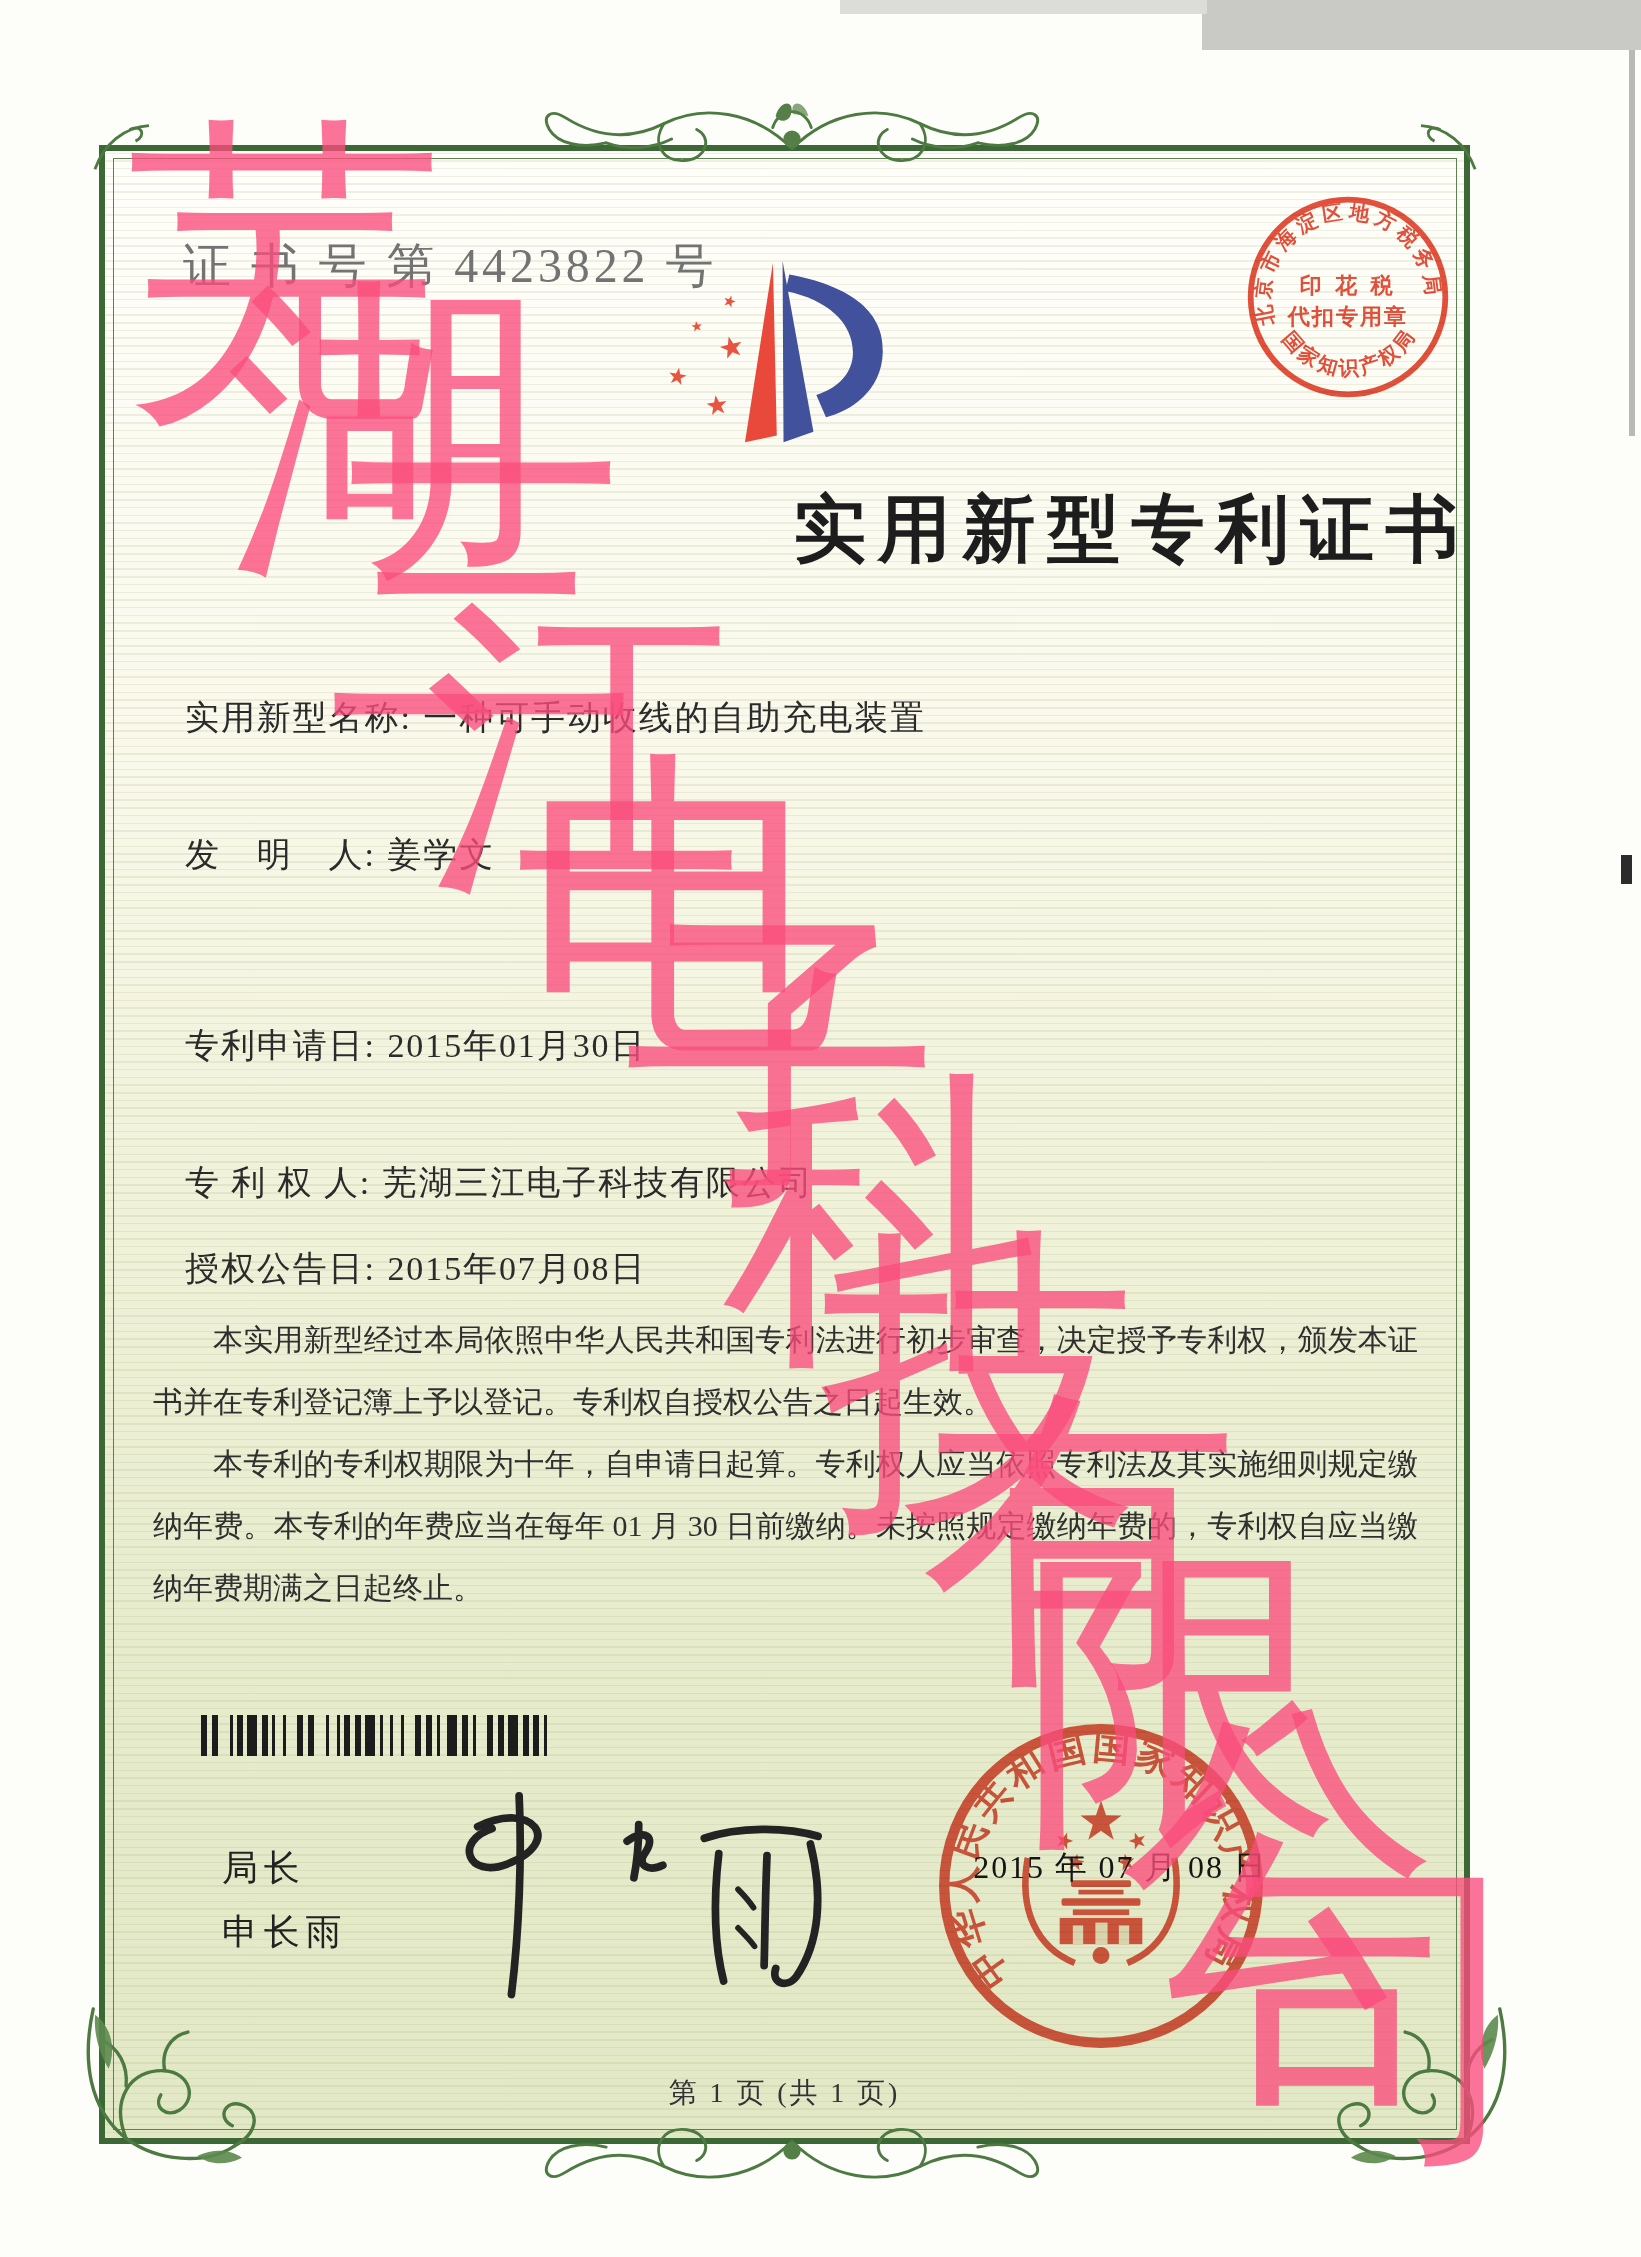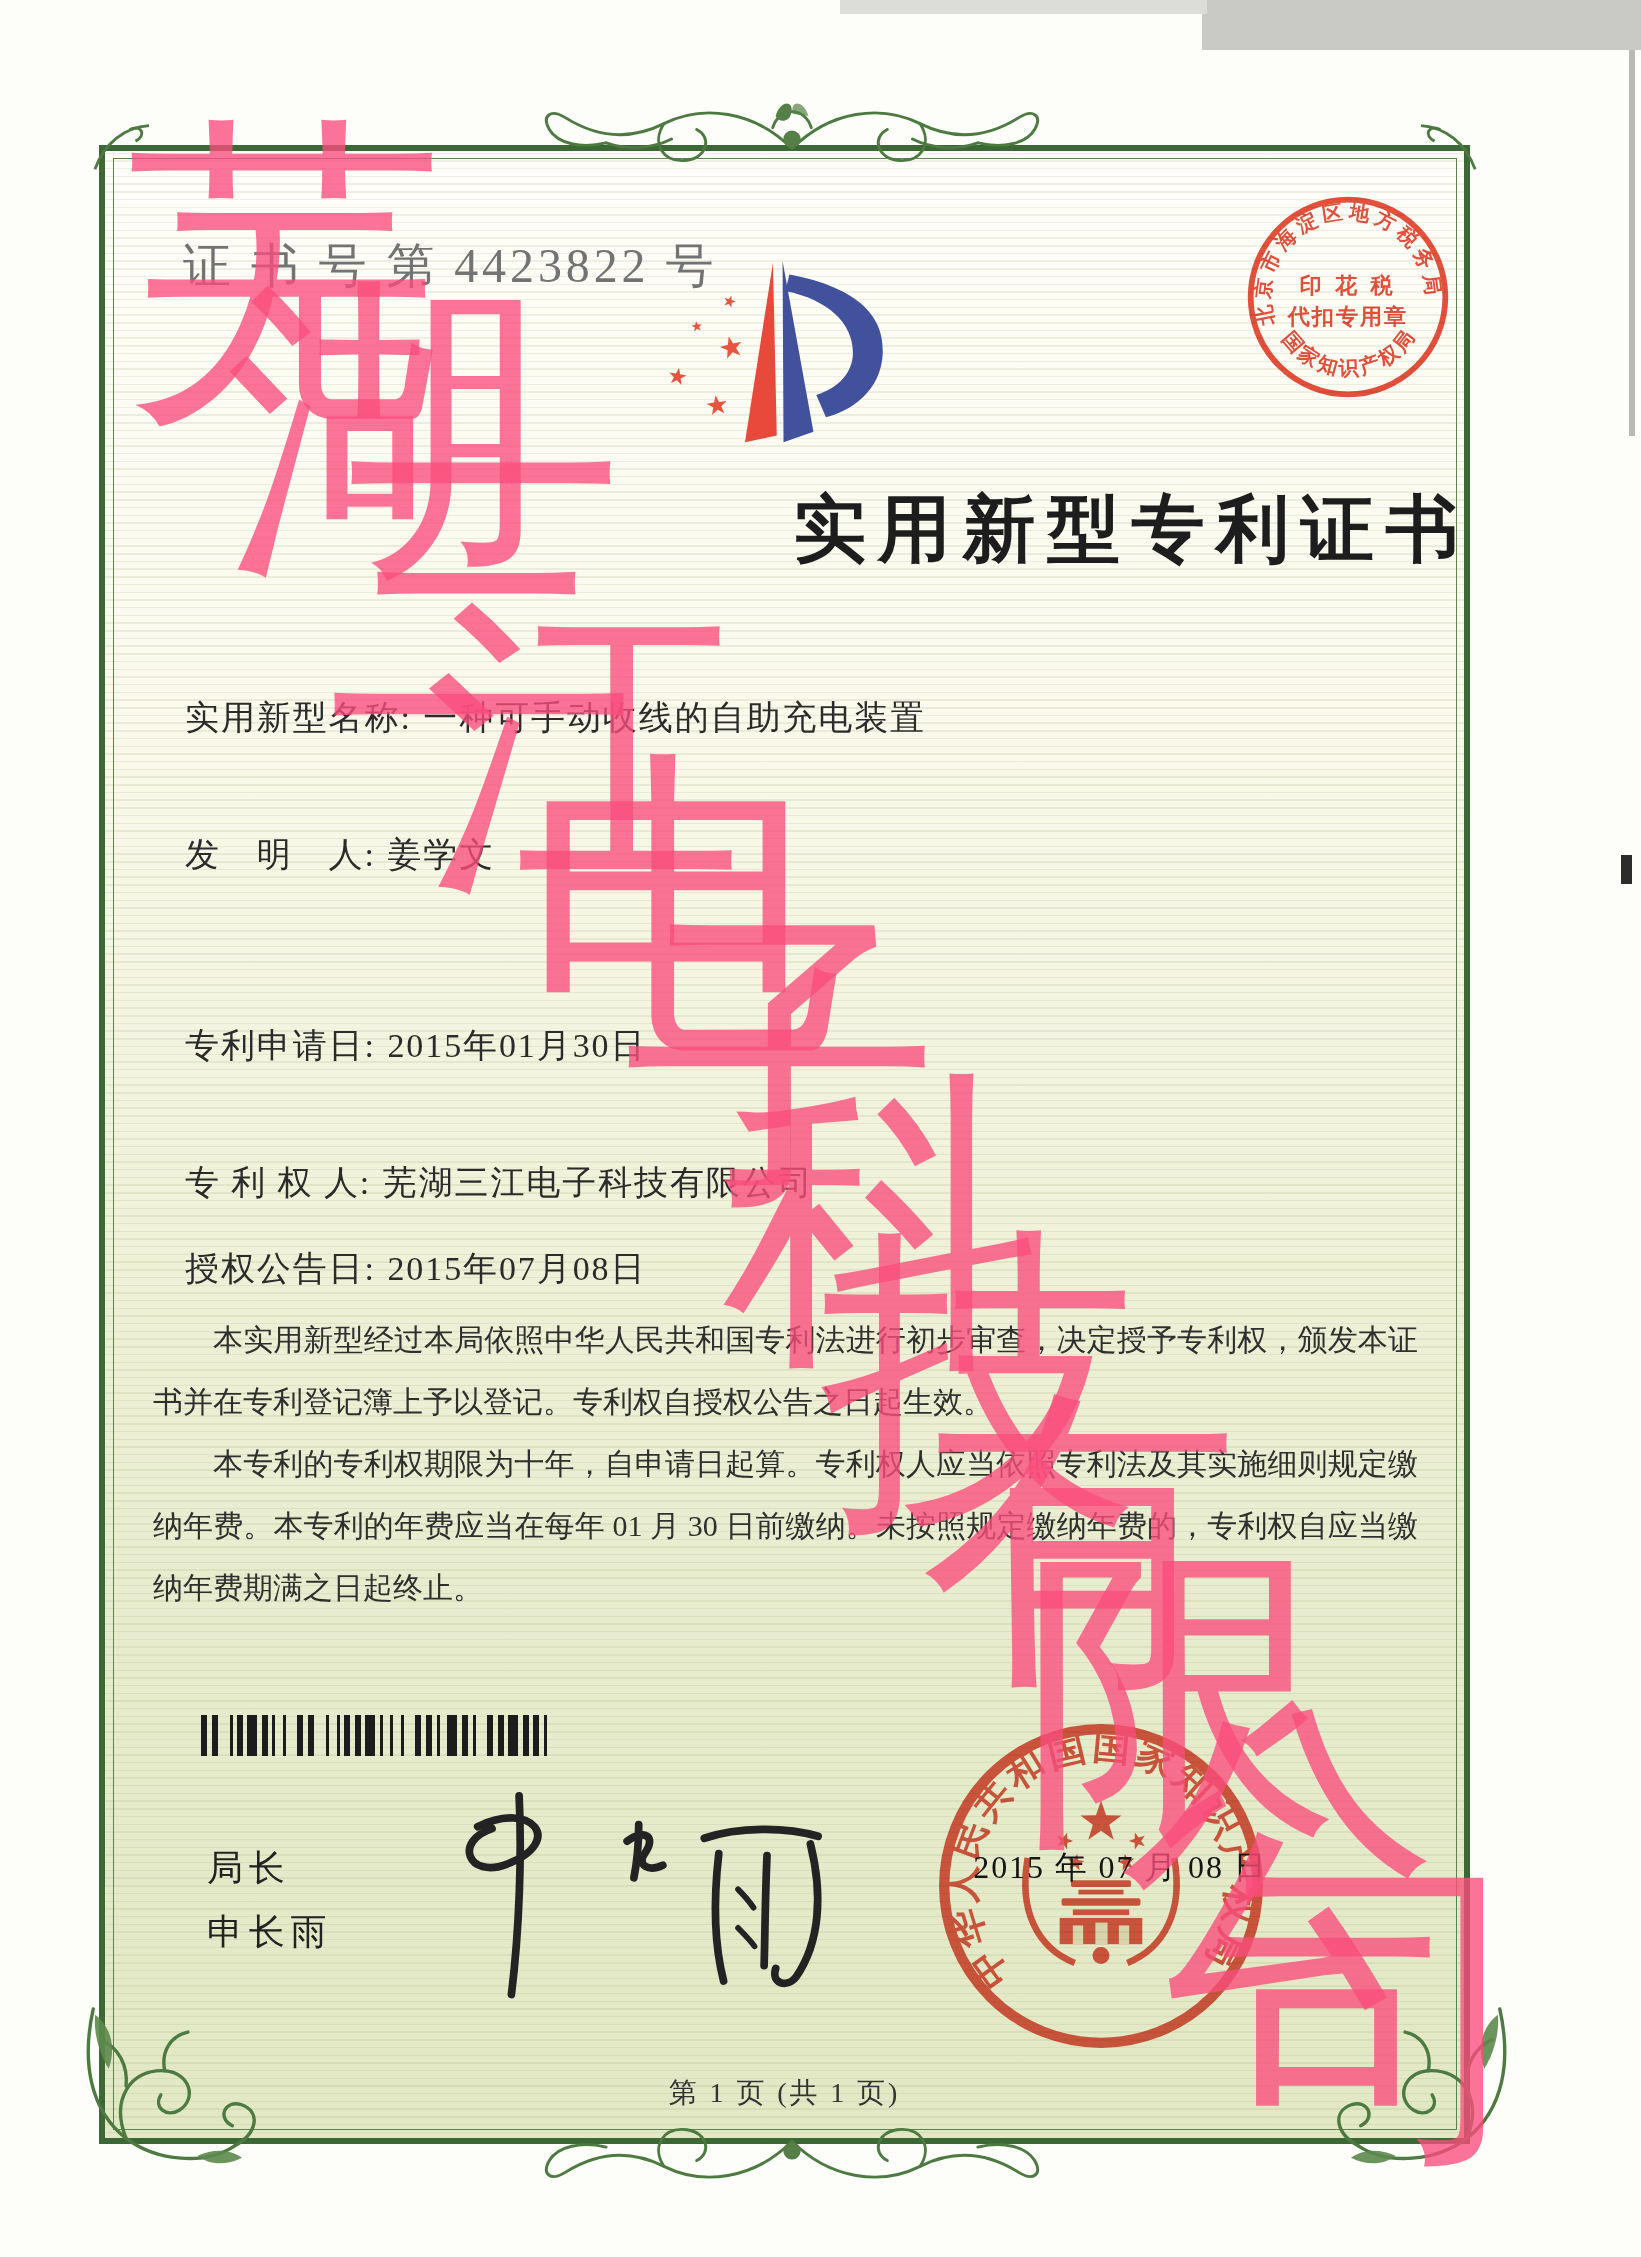--- a/index.html
+++ b/index.html
@@ -34,21 +34,21 @@
   .field-row{position:absolute;left:185px;z-index:4;font-size:34px;letter-spacing:1.9px;color:#2b2b2b;white-space:nowrap;}
   .field-row .lbl{margin-right:11.6px;}
   .body-text{
     position:absolute;left:153px;top:1309px;width:1265px;z-index:4;
     font-size:30px;line-height:62px;color:#2f2f2f;text-align:justify;
   }
   .body-text p{margin:0;text-indent:2em;}
   .barcode{position:absolute;left:201px;top:1715px;width:359px;height:41px;z-index:4;}
   .barcode .bar{position:absolute;top:0;height:41px;background:#1c1c1c;}
   .signer-title,.signer-name{
-    position:absolute;left:207px;z-index:4;font-size:36px;letter-spacing:5.8px;color:#222;
+    position:absolute;left:222px;z-index:4;font-size:36px;letter-spacing:5.8px;color:#222;
     font-family:"Liberation Sans","DejaVu Sans",sans-serif;
   }
   .signer-title{top:1844px;}
   .signer-name{top:1908px;}
   .signature{position:absolute;left:386px;top:1788px;z-index:4;}
   .seal{position:absolute;left:932px;top:1717px;z-index:5;mix-blend-mode:multiply;}
   .seal-date{
     position:absolute;left:961px;top:1846px;width:319px;z-index:6;text-align:center;
     font-size:32px;letter-spacing:1.9px;color:#151515;
   }

